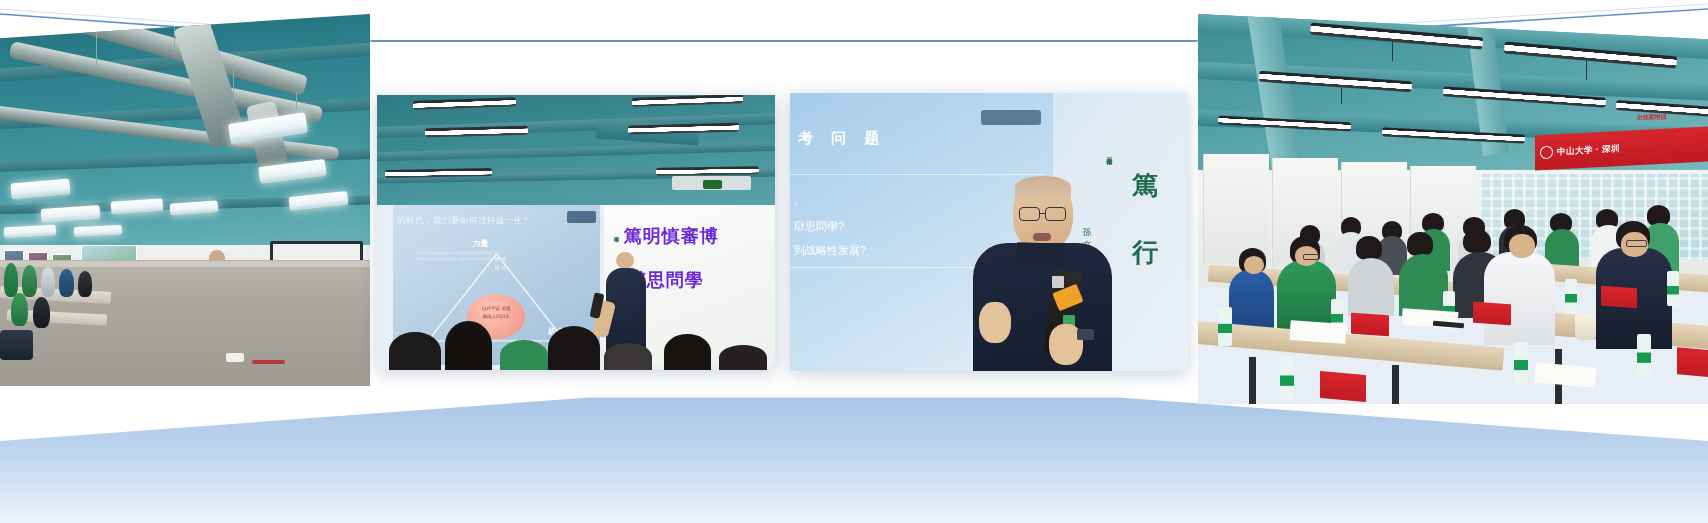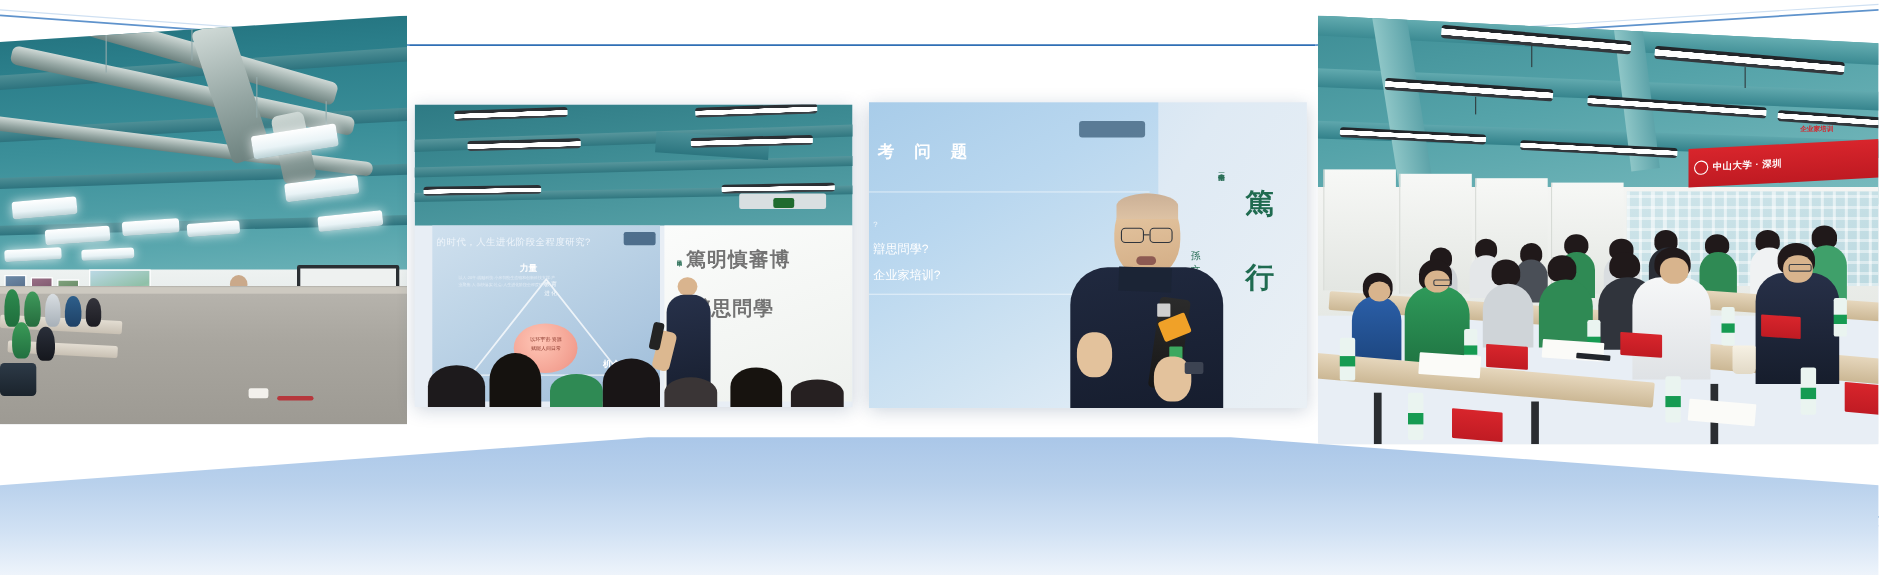--- a/index.html
+++ b/index.html
@@ -106,21 +106,21 @@
     position:absolute; left:57%; top:40%; width:43%; height:58%;
     background:linear-gradient(160deg,#fbfcfb,#eef1ee);
   }
   .p2-slide-title { position:absolute; left:5%; top:43.5%; width:50%; color:#f2f7fc;
     font-size:9px; letter-spacing:.5px; white-space:nowrap; opacity:.92; }
   .p2-slide-h { position:absolute; color:#ffffff; font-weight:bold; }
   .p2-circle {
     position:absolute; border-radius:50%;
     background:radial-gradient(circle at 40% 35%, #ffc6b6, #f3a192 70%, #e98d7e);
   }
-  .p2-calli { position:absolute; color:#737373; font-weight:bold; white-space:nowrap; }
+  .p2-calli { position:absolute; color:#6d28d9; font-weight:bold; white-space:nowrap; }
   .p2-exit { position:absolute; background:#1f6b2e; border-radius:2px; }
   .p2-audience { position:absolute; bottom:0; border-radius:50% 50% 0 0; }
 
   
   .p3-bg {
     position:absolute; inset:0;
     background:linear-gradient(125deg,#bcd7ee 0%, #cfe2f2 28%, #dfeaf4 55%, #eaf0f5 100%);
   }
   .p3-screen {
     position:absolute; left:0; top:0; width:66%; height:100%;
@@ -280,21 +280,21 @@
         <div style="position:absolute;left:84%;top:4%;width:14%;height:7%;background:#3b5d7d;opacity:.85;border-radius:2px;"></div>
 
         <div style="position:absolute;left:44%;top:32%;width:16%;height:10%;color:#fff;font-size:5px;text-align:center;line-height:1.5;opacity:.9;">教 育<br>进 化</div>
 
         <svg style="position:absolute;left:14%;top:28%;width:72%;height:62%;" viewBox="0 0 100 100" preserveAspectRatio="none">
           <polygon points="50,4 96,92 4,92" fill="none" stroke="#ffffff" stroke-width="1.2" opacity=".75"></polygon>
         </svg>
         <div class="p2-circle" style="left:36%;top:56%;width:28%;height:28%;"></div>
         <div style="position:absolute;left:37%;top:63%;width:26%;color:#8c3a2e;font-size:4.5px;text-align:center;line-height:1.6;">以环宇宙·资源<br>赋能人间日常</div>
       </div>
-      <div class="p2-slide-title" style="font-size:8.5px;">的时代，人生进化阶段全程度研究?</div>
+      <div class="p2-slide-title" style="font-size:8.5px;">的时代，我们要如何过好这一生?</div>
       <div class="p2-slide-h" style="left:24%;top:52%;font-size:8px;">力量</div>
       <div class="p2-slide-h" style="left:43%;top:84%;font-size:8px;">机会</div>
       <div style="position:absolute;left:10%;top:56.5%;width:34%;color:#e8f0f8;font-size:3.6px;line-height:1.7;opacity:.85;">
         以人·20年·线融科技·小米智能生态链和创新科技支撑·产<br>业聚焦·人·加快落实·社会·人生进化阶段全程度研究
       </div>
 
       <div class="p2-white"></div>
       <div class="p2-calli" style="left:62%;top:47%;font-size:18px;letter-spacing:1px;">篤明慎審博</div>
       <div class="p2-calli" style="left:63%;top:63%;font-size:18px;letter-spacing:1px;">辯思問學</div>
       <div style="position:absolute;left:59.5%;top:50%;color:#2a6f57;font-size:5px;writing-mode:vertical-rl;">中華民國</div>
@@ -322,21 +322,21 @@
 
       <div class="p3-logo" style="left:48%;top:6%;width:15%;height:5.5%;"></div>
 
       <div class="p3-title" style="left:2%;top:13%;font-size:15px;">考 问 题</div>
 
       <div class="p3-line" style="left:0%;top:29%;width:64%;"></div>
       <div class="p3-line" style="left:0%;top:62.5%;width:64%;"></div>
 
       <div class="p3-body" style="left:1%;top:39%;font-size:7px;opacity:.8;">?</div>
       <div class="p3-body" style="left:1%;top:45.5%;font-size:11px;">辯思問學?</div>
-      <div class="p3-body" style="left:1%;top:54%;font-size:11px;">企业家培训?</div>
+      <div class="p3-body" style="left:1%;top:54%;font-size:11px;">到战略性发展?</div>
 
       <div class="p3-calli" style="left:86%;top:27%;font-size:26px;">篤</div>
       <div class="p3-calli" style="left:86%;top:51%;font-size:26px;">行</div>
       <div class="p3-calli-v" style="left:79%;top:22%;font-size:6px;height:34%;">中華民國十三年十一月</div>
       <div style="position:absolute;left:73.5%;top:48%;color:#2a6f57;font-size:9px;line-height:1.35;">孫<br>文</div>
 
       <div class="p3-head" style="left:56%;top:30%;width:15%;height:27%;"></div>
       <div style="position:absolute;left:56.5%;top:30%;width:14%;height:8%;background:linear-gradient(180deg,#cbb096,#ddc2a4);border-radius:50% 50% 0 0;"></div>
       <div class="p3-glasses" style="left:57.5%;top:41%;width:5.4%;height:5%;"></div>
       <div class="p3-glasses" style="left:64%;top:41%;width:5.4%;height:5%;"></div>

